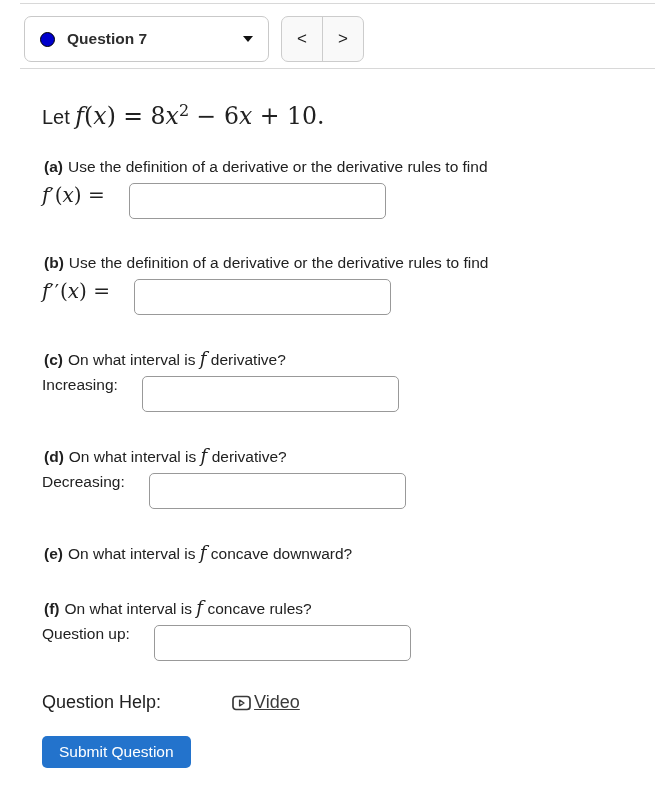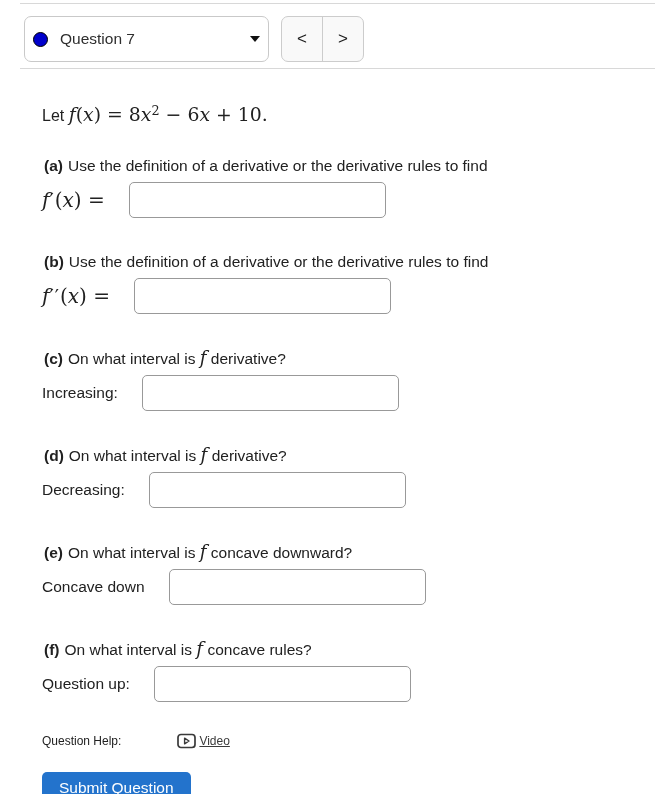--- a/index.html
+++ b/index.html
@@ -8,55 +8,55 @@
     font-family:"Liberation Sans",sans-serif;color:#212121;
     overflow:hidden;
   }
   .rule{border-top:1px solid #d8d8d8;margin-left:20px;height:0;}
   .rule.top{margin-top:3px;}
   .rule.bottom{margin-top:6px;}
 
   .header-row{display:flex;align-items:stretch;gap:12px;margin:12px 0 0 24px;height:46px;}
   .qselect{
     width:245px;box-sizing:border-box;border:1px solid #c9c9c9;border-radius:7px;
-    display:flex;align-items:center;padding:0 8px;gap:12px;background:#fff;cursor:pointer;
+    display:flex;align-items:center;padding:0 15px;gap:12px;background:#fff;cursor:pointer;font-weight:bold;
   }
   .dot{width:15px;height:15px;border-radius:50%;border:1px solid #000;box-sizing:border-box;background:#0000cc;flex:0 0 auto;}
   .qlabel{font-size:15.5px;color:#2e2e2e;}
   .caret{margin-left:auto;width:0;height:0;border-left:5.5px solid transparent;border-right:5.5px solid transparent;border-top:6.5px solid #111;}
   .navgroup{display:flex;border:1px solid #cccccc;border-radius:7px;background:#f9f9f9;overflow:hidden;box-sizing:border-box;}
   .navbtn{
     width:40px;border:none;background:transparent;display:flex;align-items:center;justify-content:center;
     font-family:"Liberation Sans",sans-serif;font-size:17px;color:#1a1a1a;cursor:pointer;padding:0;
   }
   .navdiv{width:1px;background:#cccccc;}
 
   main{padding:29px 38px 0 42px;}
 
-  .intro{margin:0;font-size:16px;line-height:26px;}
+  .intro{margin:0;font-size:20px;line-height:26px;}
   .seg-sf{}
   .seg-rm{font-family:"DejaVu Serif",serif;font-size:1.18em;}
   .seg-it{font-family:"DejaVu Serif",serif;font-style:italic;font-size:1.18em;}
   .seg-pr{font-family:"DejaVu Serif",serif;font-size:1.1em;letter-spacing:1px;}
   .seg-sup{font-family:"DejaVu Serif",serif;font-size:0.8em;vertical-align:0.5em;}
 
   .part{margin-top:26px;}
   .part + .part{margin-top:33px;}
   .pq{margin:2px;font-size:15.5px;line-height:21px;}
   .plabel{font-weight:bold;margin-right:5px;}
-  .answer-row{display:flex;align-items:center;gap:24px;margin-top:6px;}
+  .answer-row{display:flex;align-items:flex-start;gap:24px;margin-top:6px;}
   .alabel{white-space:nowrap;}
   .alabel.math-label{font-size:17px;}
   .alabel.text-label{font-size:15.5px;}
   .answer{
     width:257px;height:36px;box-sizing:border-box;border:1px solid #999999;border-radius:5px;
     font-size:16px;padding:0 8px;background:#fff;
   }
 
-  .help-row{display:flex;align-items:center;gap:10px;margin-top:31px;font-size:12px;text-align:right;}
+  .help-row{display:flex;align-items:center;gap:25px;margin-top:31px;font-size:18px;text-align:right;}
   .video-link{display:inline-flex;align-items:center;gap:3px;color:#3a3a3a;text-decoration:underline;cursor:pointer;padding-left:46px;}
   .video-icon{flex:0 0 auto;display:block;}
   .submit{
     margin-top:23px;border:none;border-radius:5px;background:#2373cc;color:#ffffff;
     font-family:"Liberation Sans",sans-serif;font-size:15.5px;padding:7px 17px;cursor:pointer;
   }
 </style>
 </head>
 <body>
 
@@ -113,24 +113,20 @@
   <section class="part">
     <p class="pq"><b class="plabel">(d)</b><span class="ptext"><span class="seg-sf">On what interval is </span><span class="seg-it">f</span><span class="seg-sf"> derivative?</span></span></p>
     <div class="answer-row">
       <span class="alabel text-label"><span class="seg-sf">Decreasing:</span></span>
       <input type="text" class="answer" style="">
     </div>
   </section>
 
   <section class="part">
     <p class="pq"><b class="plabel">(e)</b><span class="ptext"><span class="seg-sf">On what interval is </span><span class="seg-it">f</span><span class="seg-sf"> concave downward?</span></span></p>
-    <div class="answer-row">
-      <span class="alabel text-label"><span class="seg-sf">Concave down</span></span>
-      <input type="text" class="answer" style="">
-    </div>
   </section>
 
   <section class="part">
     <p class="pq"><b class="plabel">(f)</b><span class="ptext"><span class="seg-sf">On what interval is </span><span class="seg-it">f</span><span class="seg-sf"> concave rules?</span></span></p>
     <div class="answer-row">
       <span class="alabel text-label"><span class="seg-sf">Question up:</span></span>
       <input type="text" class="answer" style="">
     </div>
   </section>
 </div>

